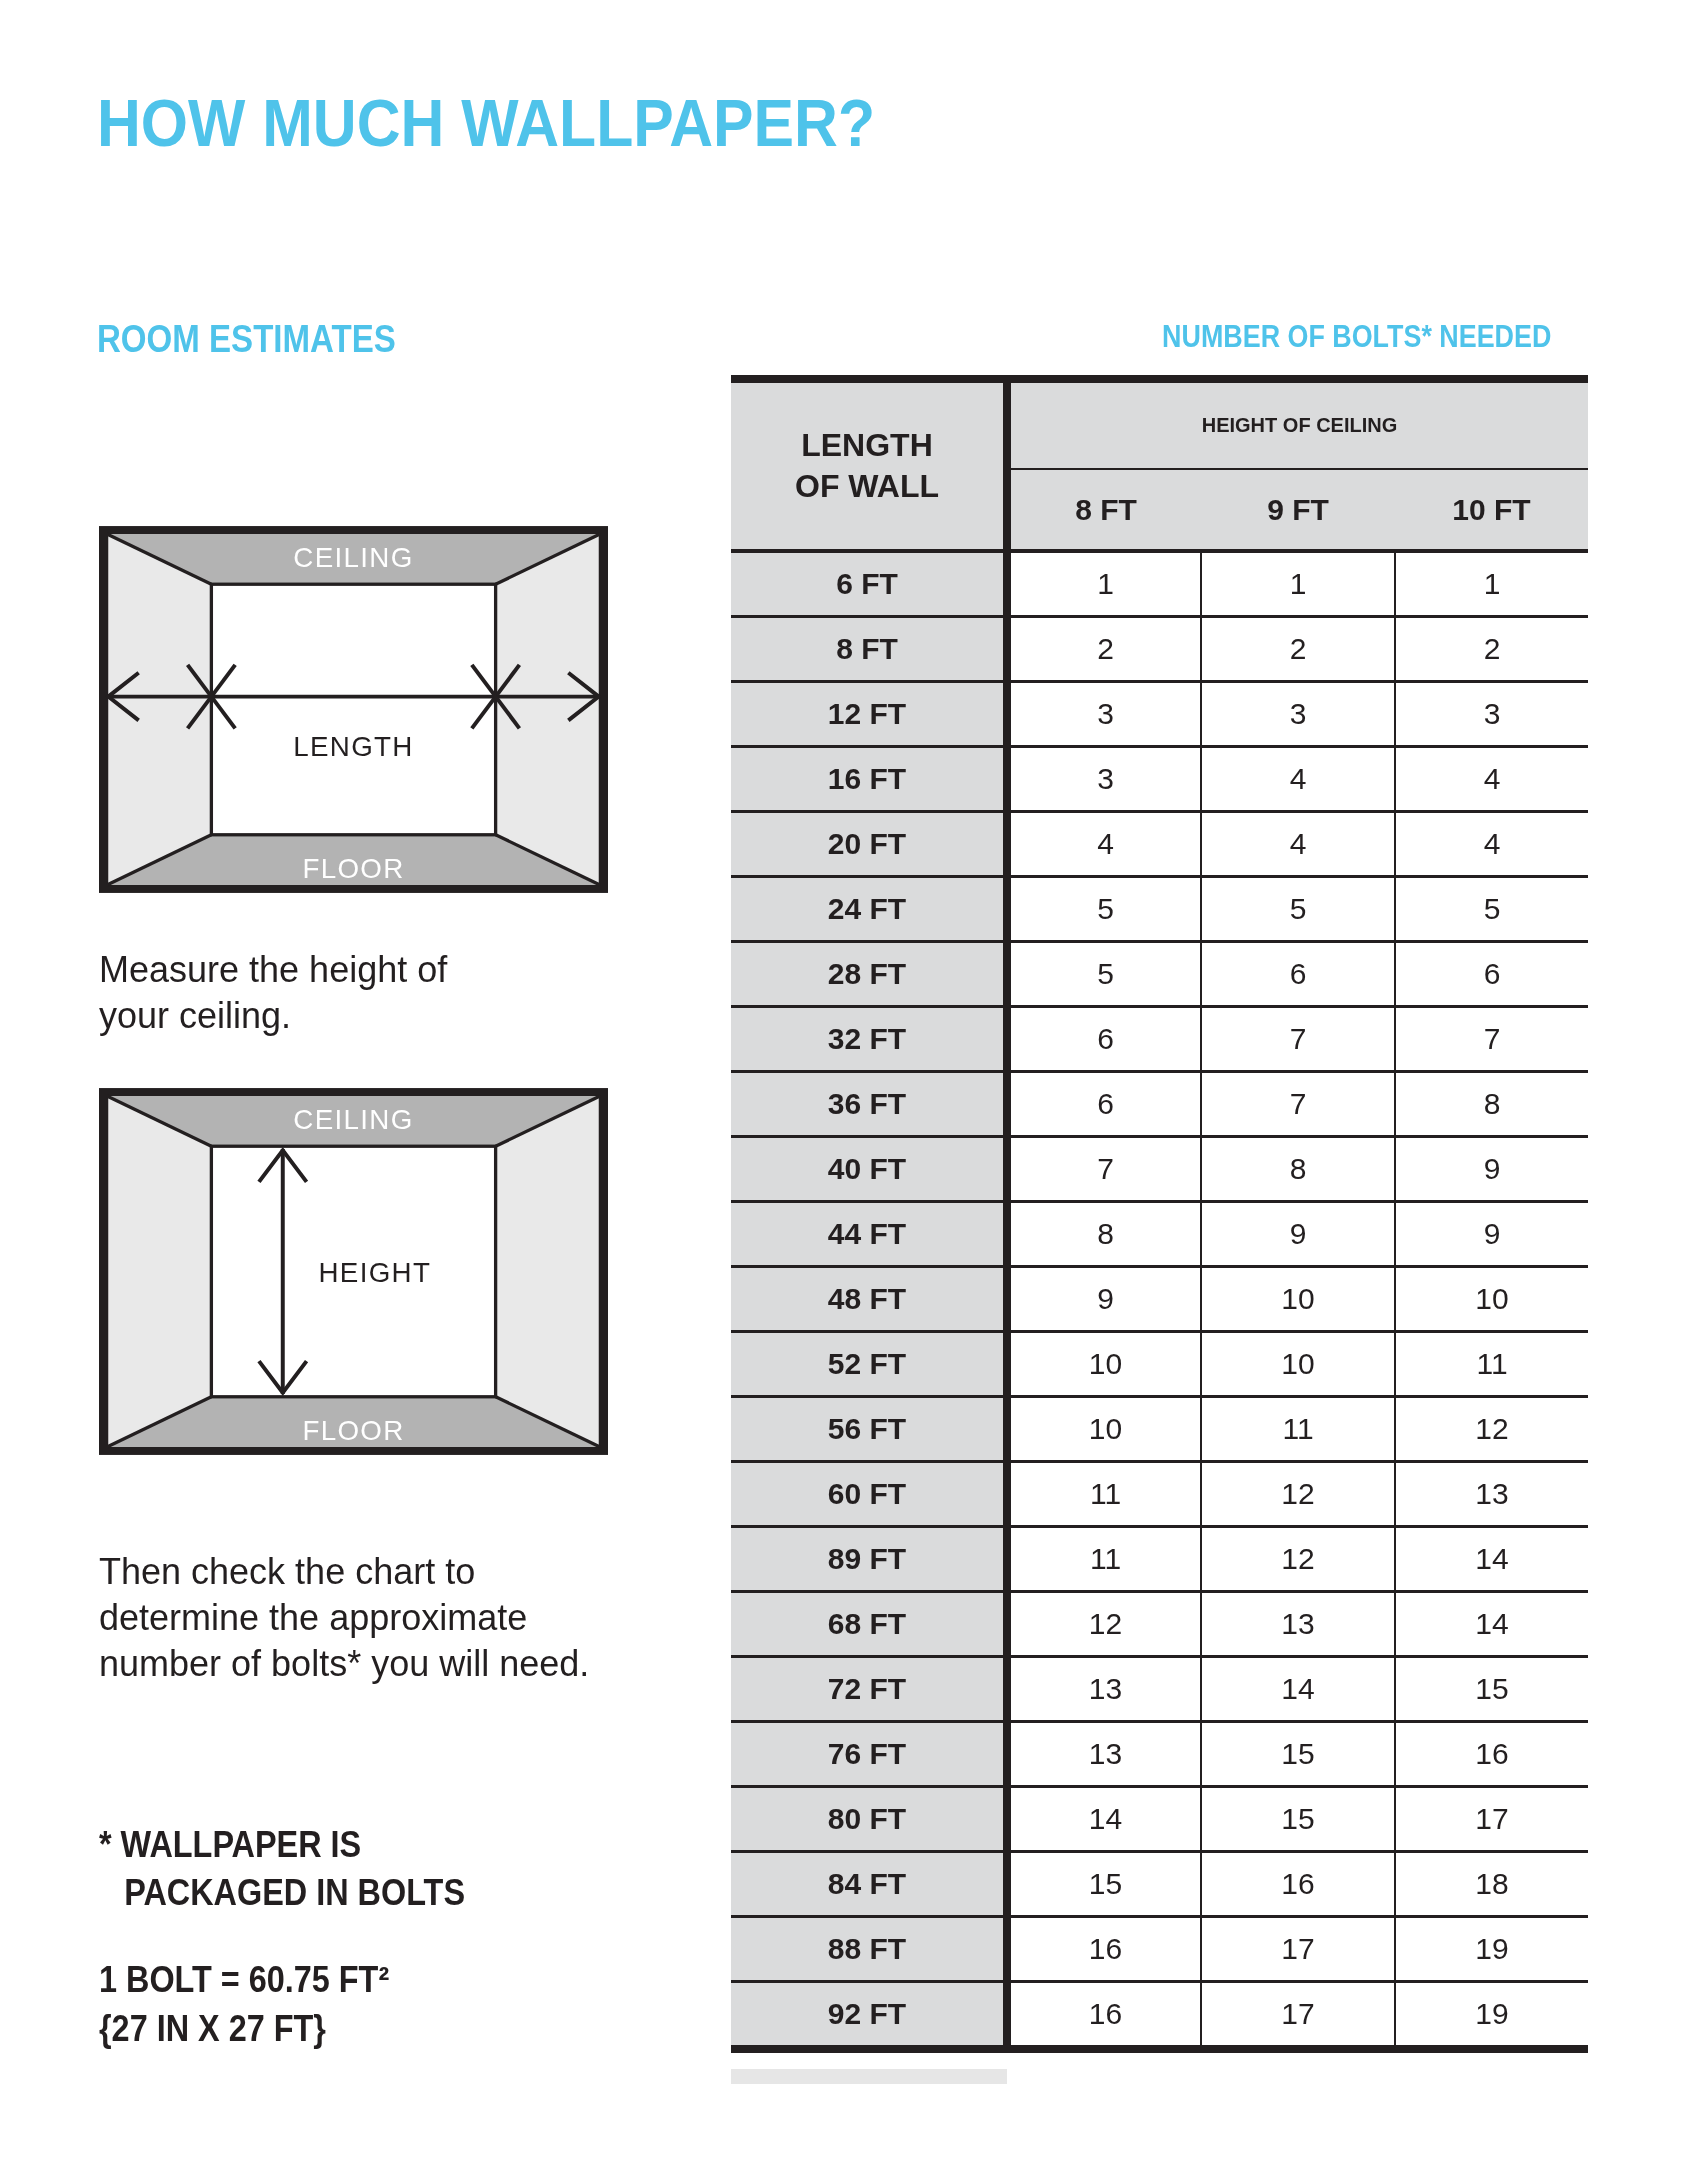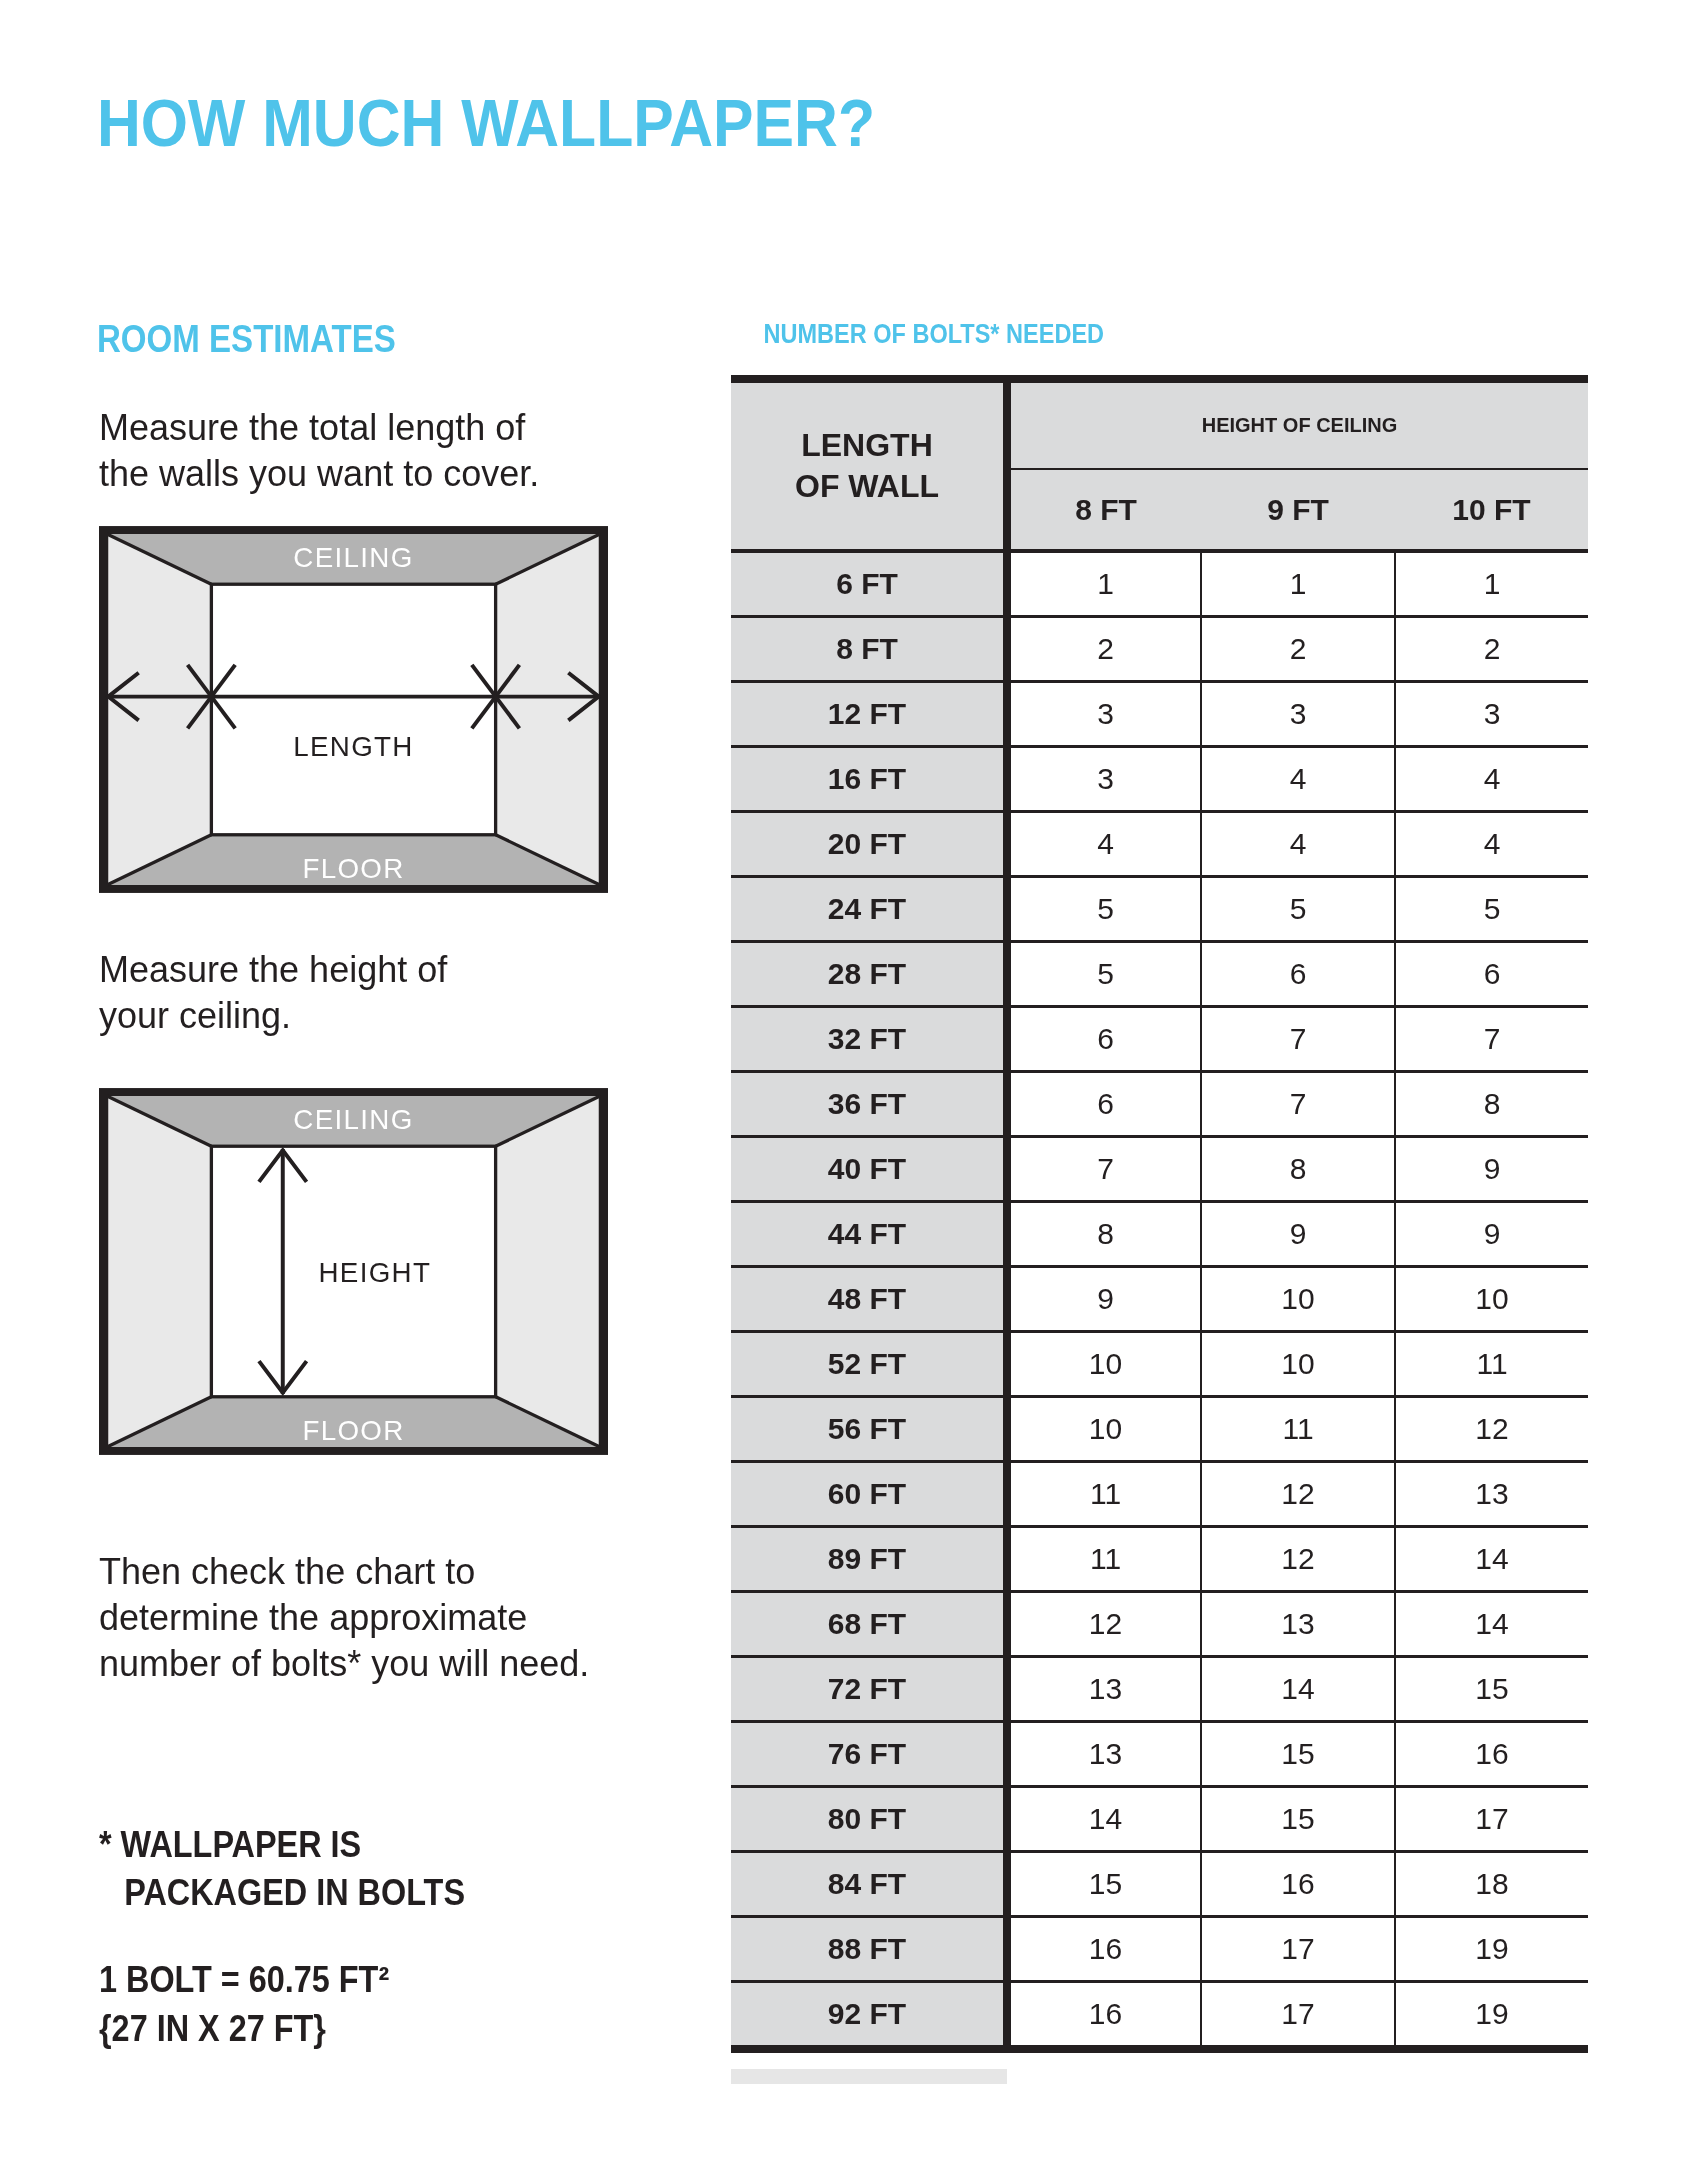--- a/index.html
+++ b/index.html
@@ -4,22 +4,22 @@
 <style>
   html,body{margin:0;padding:0;background:#ffffff;}
   .page{position:relative;width:1687px;height:2183px;background:#ffffff;overflow:hidden;
         font-family:"Liberation Sans",sans-serif;color:#231F20;border-radius:24px;}
 
   
   .title{position:absolute;left:97px;top:85px;font-size:66px;font-weight:700;
          color:#4FC3EA;white-space:nowrap;transform:scaleX(.92);transform-origin:0 0;}
   .section-heading{position:absolute;font-size:38px;font-weight:700;color:#4FC3EA;white-space:nowrap;}
   .left-heading{left:97px;top:318px;transform:scaleX(.87);transform-origin:0 0;}
-  .table-heading-wrap{position:absolute;left:731px;top:318px;width:857px;text-align:left;
-         font-size:28px;font-weight:700;color:#4FC3EA;white-space:nowrap;}
+  .table-heading-wrap{position:absolute;left:731px;top:318px;width:857px;text-align:right;
+         font-size:32px;font-weight:700;color:#4FC3EA;white-space:nowrap;}
   .table-heading-wrap span{display:inline-block;transform:scaleX(.84);transform-origin:50% 50%;}
   .para{position:absolute;left:99px;font-size:36px;line-height:46px;white-space:pre-line;color:#231F20;}
   #p1{top:405px;} #p2{top:947px;} #p3{top:1549px;}
   .footnote{position:absolute;left:99px;top:1821px;font-size:36px;font-weight:700;line-height:48px;
             transform:scaleX(.9);transform-origin:0 0;white-space:nowrap;}
   .footnote .indent{padding-left:28px;}
   .boltinfo{position:absolute;left:99px;top:1955px;font-size:36px;font-weight:700;line-height:49px;
             white-space:pre-line;transform:scaleX(.9);transform-origin:0 0;}
 
   
@@ -45,22 +45,20 @@
   .table-strip{position:absolute;left:731px;top:2069px;width:276px;height:14.6px;background:#E6E6E6;}
 </style>
 </head>
 <body>
 
 <div class="page">
 
   <div class="title">HOW MUCH WALLPAPER?</div>
 
   <div class="section-heading left-heading">ROOM ESTIMATES</div>
-  <div class="para" id="p1">Measure the total length of
-the walls you want to cover.</div>
 
   <svg class="diagram d1" viewBox="0 0 770 555">
     <rect x="7" y="7" width="756" height="541" fill="#E9E9E9" stroke="#231F20" stroke-width="14"></rect>
     <polygon points="12,12 758,12 600,88 170,88" fill="#B3B3B3"></polygon>
     <polygon points="12,543 758,543 600,467 170,467" fill="#B3B3B3"></polygon>
     <g stroke="#231F20" stroke-width="5">
       <line x1="12" y1="12" x2="170" y2="88"></line>
       <line x1="758" y1="12" x2="600" y2="88"></line>
       <line x1="12" y1="543" x2="170" y2="467"></line>
       <line x1="758" y1="543" x2="600" y2="467"></line>

